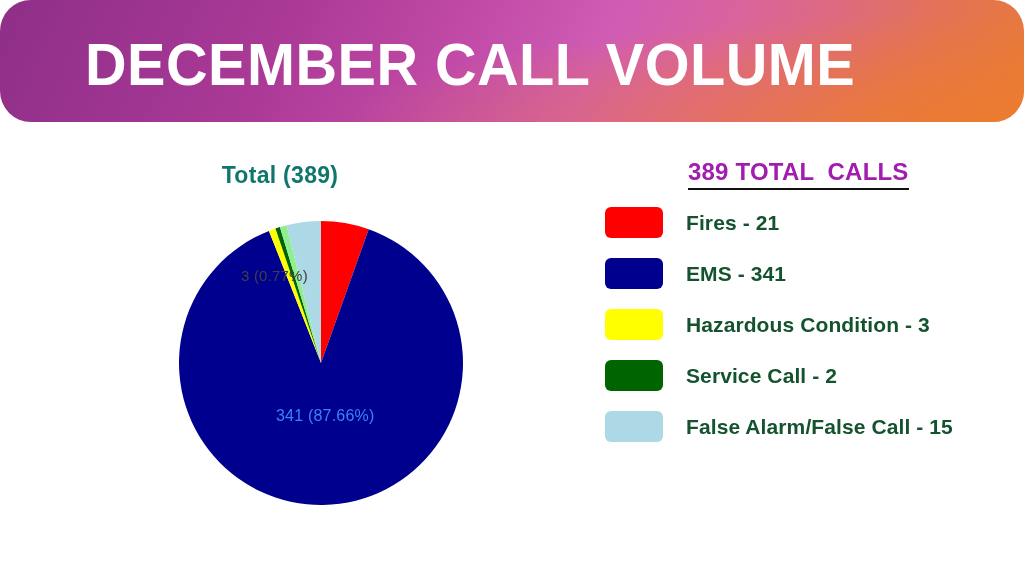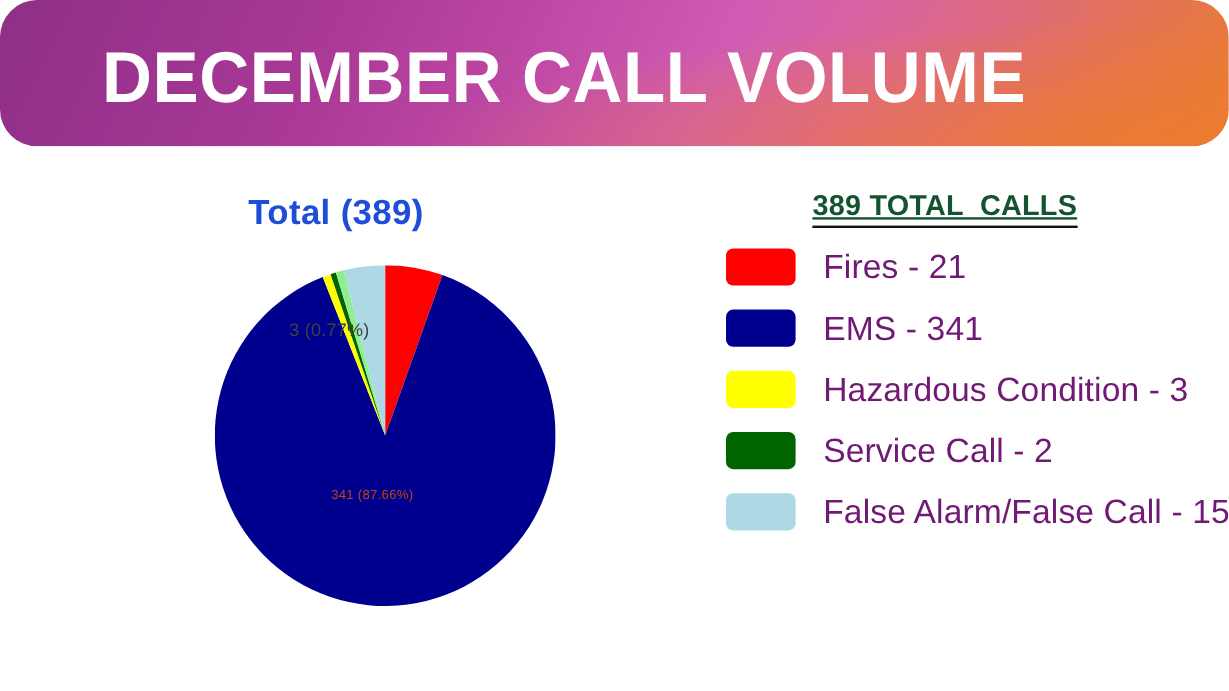--- a/index.html
+++ b/index.html
@@ -71,44 +71,44 @@
     width: 560px;
     height: 454px;
     background: #ffffff;
   }
   #pie-title {
     position: absolute;
     left: 0;
     width: 560px;
     top: 40px;
     text-align: center;
-    color: #1d4ed8;
-    font-size: 29px;
+    color: #0f766e;
+    font-size: 23px;
     font-weight: bold;
     letter-spacing: 0.3px;
   }
   #pie-wrap {
     position: absolute;
     left: 179px;
     top: 99px;
     width: 284px;
     height: 284px;
   }
   #pie-svg { display: block; width: 284px; height: 284px; }
 
   .slice-label {
     position: absolute;
     white-space: nowrap;
     pointer-events: none;
   }
   #label-ems {
     left: 97px;
     top: 186px;
-    color: #c2410c;
-    font-size: 11px;
+    color: #3b82f6;
+    font-size: 16px;
     letter-spacing: 0.2px;
   }
   #label-small {
     left: 62px;
     top: 46px;
     color: #404040;
     font-size: 15px;
     letter-spacing: 0.2px;
     z-index: 0;
   }
@@ -117,30 +117,29 @@
   #legend-panel {
     position: absolute;
     left: 560px;
     top: 122px;
     width: 464px;
     height: 454px;
     background: #ffffff;
   }
   #legend-heading {
     position: absolute;
-    left: 117px;
+    left: 128px;
     top: 36px;
     font-size: 24px;
     font-weight: bold;
-    color: #14532d;
+    color: #a21caf;
     letter-spacing: 0.2px;
     white-space: pre;
     border-bottom: 2px solid #111111;
     padding-bottom: 2px;
-    text-decoration: underline;
   }
   #legend-list {
     position: absolute;
     left: 0;
     top: 78px;
     width: 464px;
   }
   .legend-row {
     position: relative;
     height: 51px;
@@ -152,23 +151,23 @@
     width: 58px;
     height: 31px;
     border-radius: 6px;
   }
   .legend-label {
     position: absolute;
     left: 126px;
     top: 7px;
     height: 31px;
     line-height: 31px;
-    font-size: 28px;
-    font-weight: normal;
-    color: #701a75;
+    font-size: 21px;
+    font-weight: bold;
+    color: #14532d;
     white-space: pre;
     letter-spacing: 0.1px;
   }
 </style>
 </head>
 <body>
 
 <div id="header-banner">
   <div id="header-title">DECEMBER CALL VOLUME</div>
 </div>

